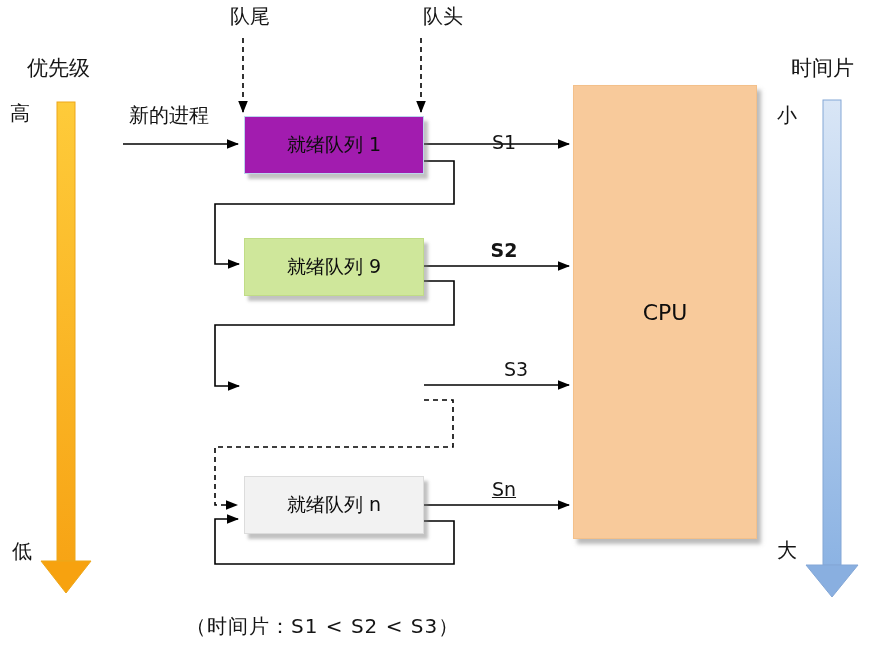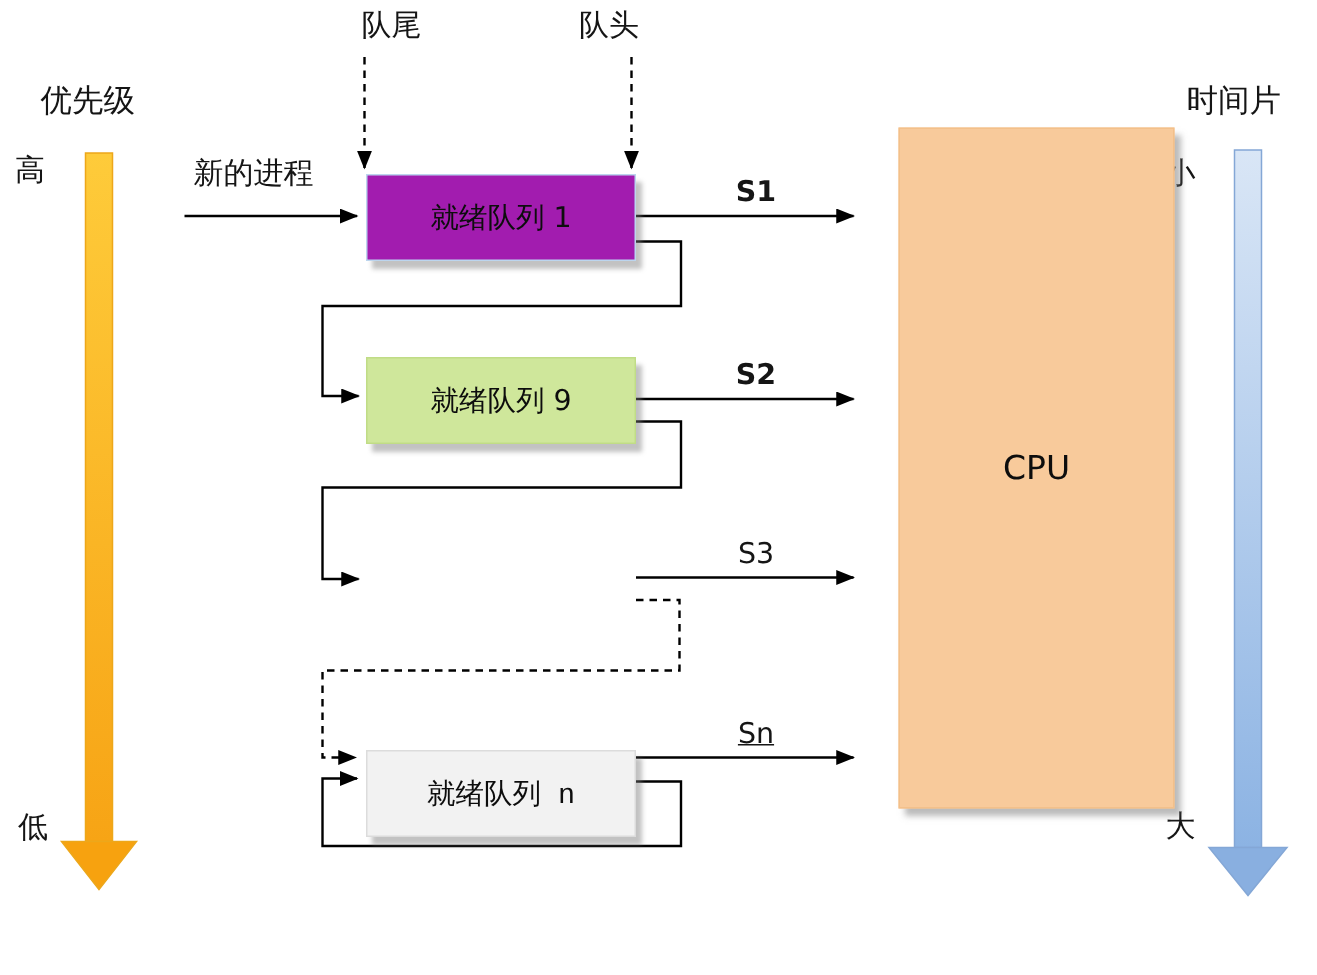--- a/index.html
+++ b/index.html
@@ -36,36 +36,35 @@
     display: flex;
     align-items: center;
     justify-content: center;
     font-size: 19px;
     color: #0d0d0d;
     box-shadow: 4px 5px 3px rgba(120,120,120,0.45);
   }
   .q1 { top: 116px; background: #a21caf; border: 1px solid #bcd5ee; text-align: center; }
   .q2 { top: 238px; background: #cfe79b; border: 1px solid #c0dc86; }
   .q3 { top: 357px; background: #f9d0d0; border: 1px solid #f0bfbf; }
-  .qn { top: 500px; background: #f2f2f2; border: 1px solid #dcdcdc; font-family: Liberation Mono, monospace; }
+  .qn { top: 476px; background: #f2f2f2; border: 1px solid #dcdcdc; }
   .cpu-box {
     position: absolute;
     left: 573px;
     top: 85px;
     width: 182px;
     height: 452px;
     background: #f8ca9b;
     border: 1px solid #f3c08a;
     display: flex;
     align-items: center;
     justify-content: center;
     font-size: 22px;
     color: #0d0d0d;
     box-shadow: 4px 5px 4px rgba(120,120,120,0.5);
-    margin-left: 26px;
   }
   .axis-title { font-size: 21px; font-family: Liberation Mono, monospace; }
   .axis-end { font-size: 20px; }
   .pointer-lbl { font-size: 20px; width: 56px; }
   .slice-lbl { font-size: 19px; width: 44px; text-align: center; }
   .caption-lbl { font-size: 20px; letter-spacing: 1px; }
   .newproc-lbl { font-size: 20px; }
 </style>
 </head>
 <body>
@@ -114,38 +113,39 @@
   </svg>
 
   <div class="lbl axis-title" style="left:27px; top:58px;">优先级</div>
   <div class="lbl axis-end" style="left:10px; top:102px;">高</div>
   <div class="lbl axis-end" style="left:12px; top:540px;">低</div>
 
   <div class="lbl axis-title" style="left:791px; top:58px;">时间片</div>
   <div class="lbl axis-end" style="left:777px; top:104px;">小</div>
   <div class="lbl axis-end" style="left:777px; top:539px;">大</div>
 
-  <div class="lbl pointer-lbl center" style="left:222px; top:5px;margin-left:11px;">队尾</div>
-  <div class="lbl pointer-lbl center" style="left:378px; top:5px;">队头</div>
+  <div class="lbl pointer-lbl center" style="left:222px; top:5px;">队尾</div>
+  <div class="lbl pointer-lbl center" style="left:415px; top:5px;">队头</div>
 
   <div class="lbl newproc-lbl" style="left:129px; top:104px;">新的进程</div>
 
   <div class="queue-box q1">
     <span>就绪队列 1</span>
   </div>
   <div class="queue-box q2">
     <span>就绪队列 9</span>
   </div>
   <div class="queue-box qn">
     <span>就绪队列 n</span>
   </div>
 
-  <div class="lbl slice-lbl" style="left:482px; top:118px;font-weight:bold;">S1</div>
+  <div class="lbl slice-lbl" style="left:482px; top:132px;">S1</div>
   <div class="lbl slice-lbl" style="left:482px; top:240px;font-weight:bold;">S2</div>
-  <div class="lbl slice-lbl" style="left:482px; top:359px;">S3</div>
+  <div class="lbl slice-lbl" style="left:494px; top:359px;">S3</div>
   <div class="lbl slice-lbl" style="left:482px; top:479px;text-decoration:underline;">Sn</div>
 
   <div class="cpu-box">
     <span>CPU</span>
   </div>
 
+  <div class="lbl caption-lbl" style="left:186px; top:615px;">（时间片：S1 &lt; S2 &lt; S3）</div>
 
 </div>
 
 </body></html>

